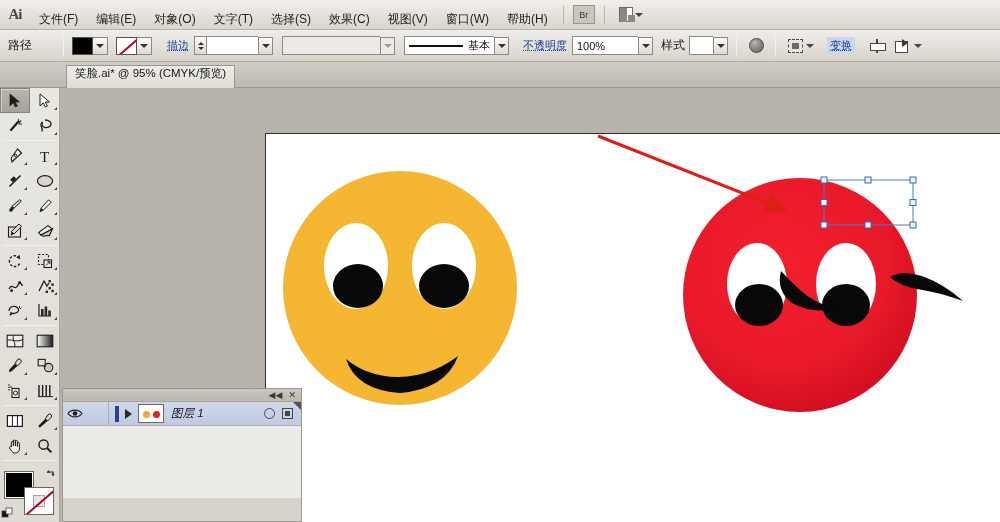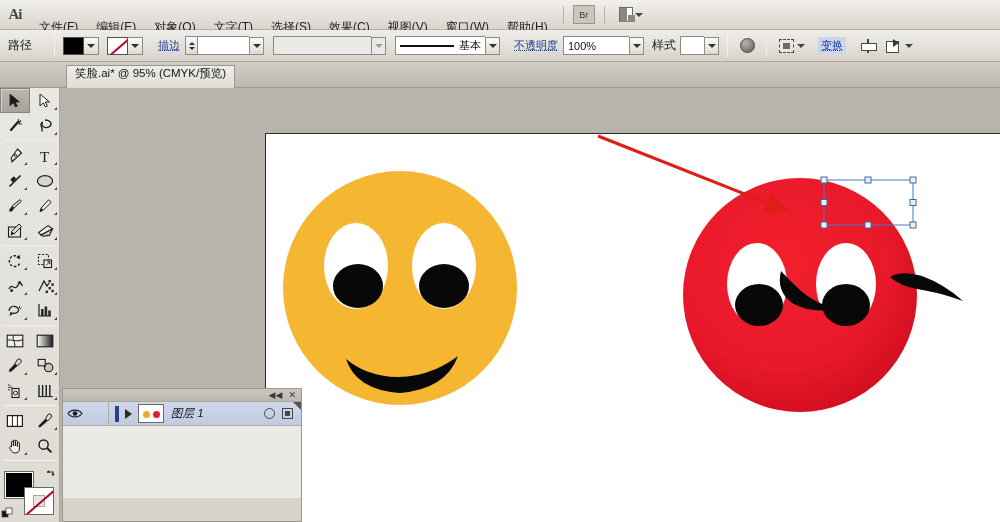--- a/index.html
+++ b/index.html
@@ -20,21 +20,21 @@
     border-bottom: 1px solid #b6b2a8;
     display: flex; align-items: center;
   }
   .ai-logo {
     width: 30px; height: 30px; display: flex; align-items: center; justify-content: center;
     font-weight: bold; font-size: 15px; color: #4a4a4a;
     font-family: "Liberation Serif", serif;
     letter-spacing: -1px;
   }
   .menu-item {
-    padding: 12px 9px; height: 30px; line-height: 30px; color: #222;
+    padding: 4px 9px; height: 30px; line-height: 30px; color: #222;
     font-size: 12px; white-space: nowrap; cursor: default;
   }
   .mb-sep { width: 1px; height: 18px; background: #b9b5ac; margin: 0 6px; }
   .mb-icon {
     width: 22px; height: 19px; border: 1px solid #9a958c; background: #cac6bd;
     display: flex; align-items: center; justify-content: center;
     font-size: 9px; color: #3a3a3a; margin: 0 3px;
   }
   .mb-arrange {
     width: 24px; height: 18px; display: flex; align-items: center; gap: 2px; margin-left: 8px;
@@ -44,21 +44,21 @@
   .arr-box::after  { content:""; position:absolute; left:8px; top:7px; width:7px; height:7px; background:#8b8781; }
   .tri-dn { width:0;height:0;border-left:4px solid transparent;border-right:4px solid transparent;border-top:4px solid #444; }
 
   
   .ctrlbar {
     position: absolute; left: 0; top: 30px; width: 1000px; height: 32px;
     background: linear-gradient(to bottom, #efedea 0%, #e2dfd8 60%, #d6d2ca 100%);
     border-bottom: 1px solid #b0aca2;
     display: flex; align-items: center; padding-left: 8px;
   }
-  .cb-label { font-size: 12px; color: #1a1a1a; margin-right: 14px; }
+  .cb-label { font-size: 12px; color: #1a1a1a; margin-right: 23px; }
   .cb-sep { width: 1px; height: 22px; background: #bdb9b0; margin: 0 8px; border-right: 1px solid #f3f1ee; }
   .link-label { font-size: 11px; color: #1b3f9e; text-decoration: underline dotted; margin: 18px 5px; white-space: nowrap; }
   .swatch-combo { display: flex; align-items: center; }
   .swatch {
     width: 21px; height: 18px; border: 1px solid #55514b; background: #000;
   }
   .swatch.none {
     background: #fff; position: relative; overflow: hidden;
   }
   .swatch.none::after {

